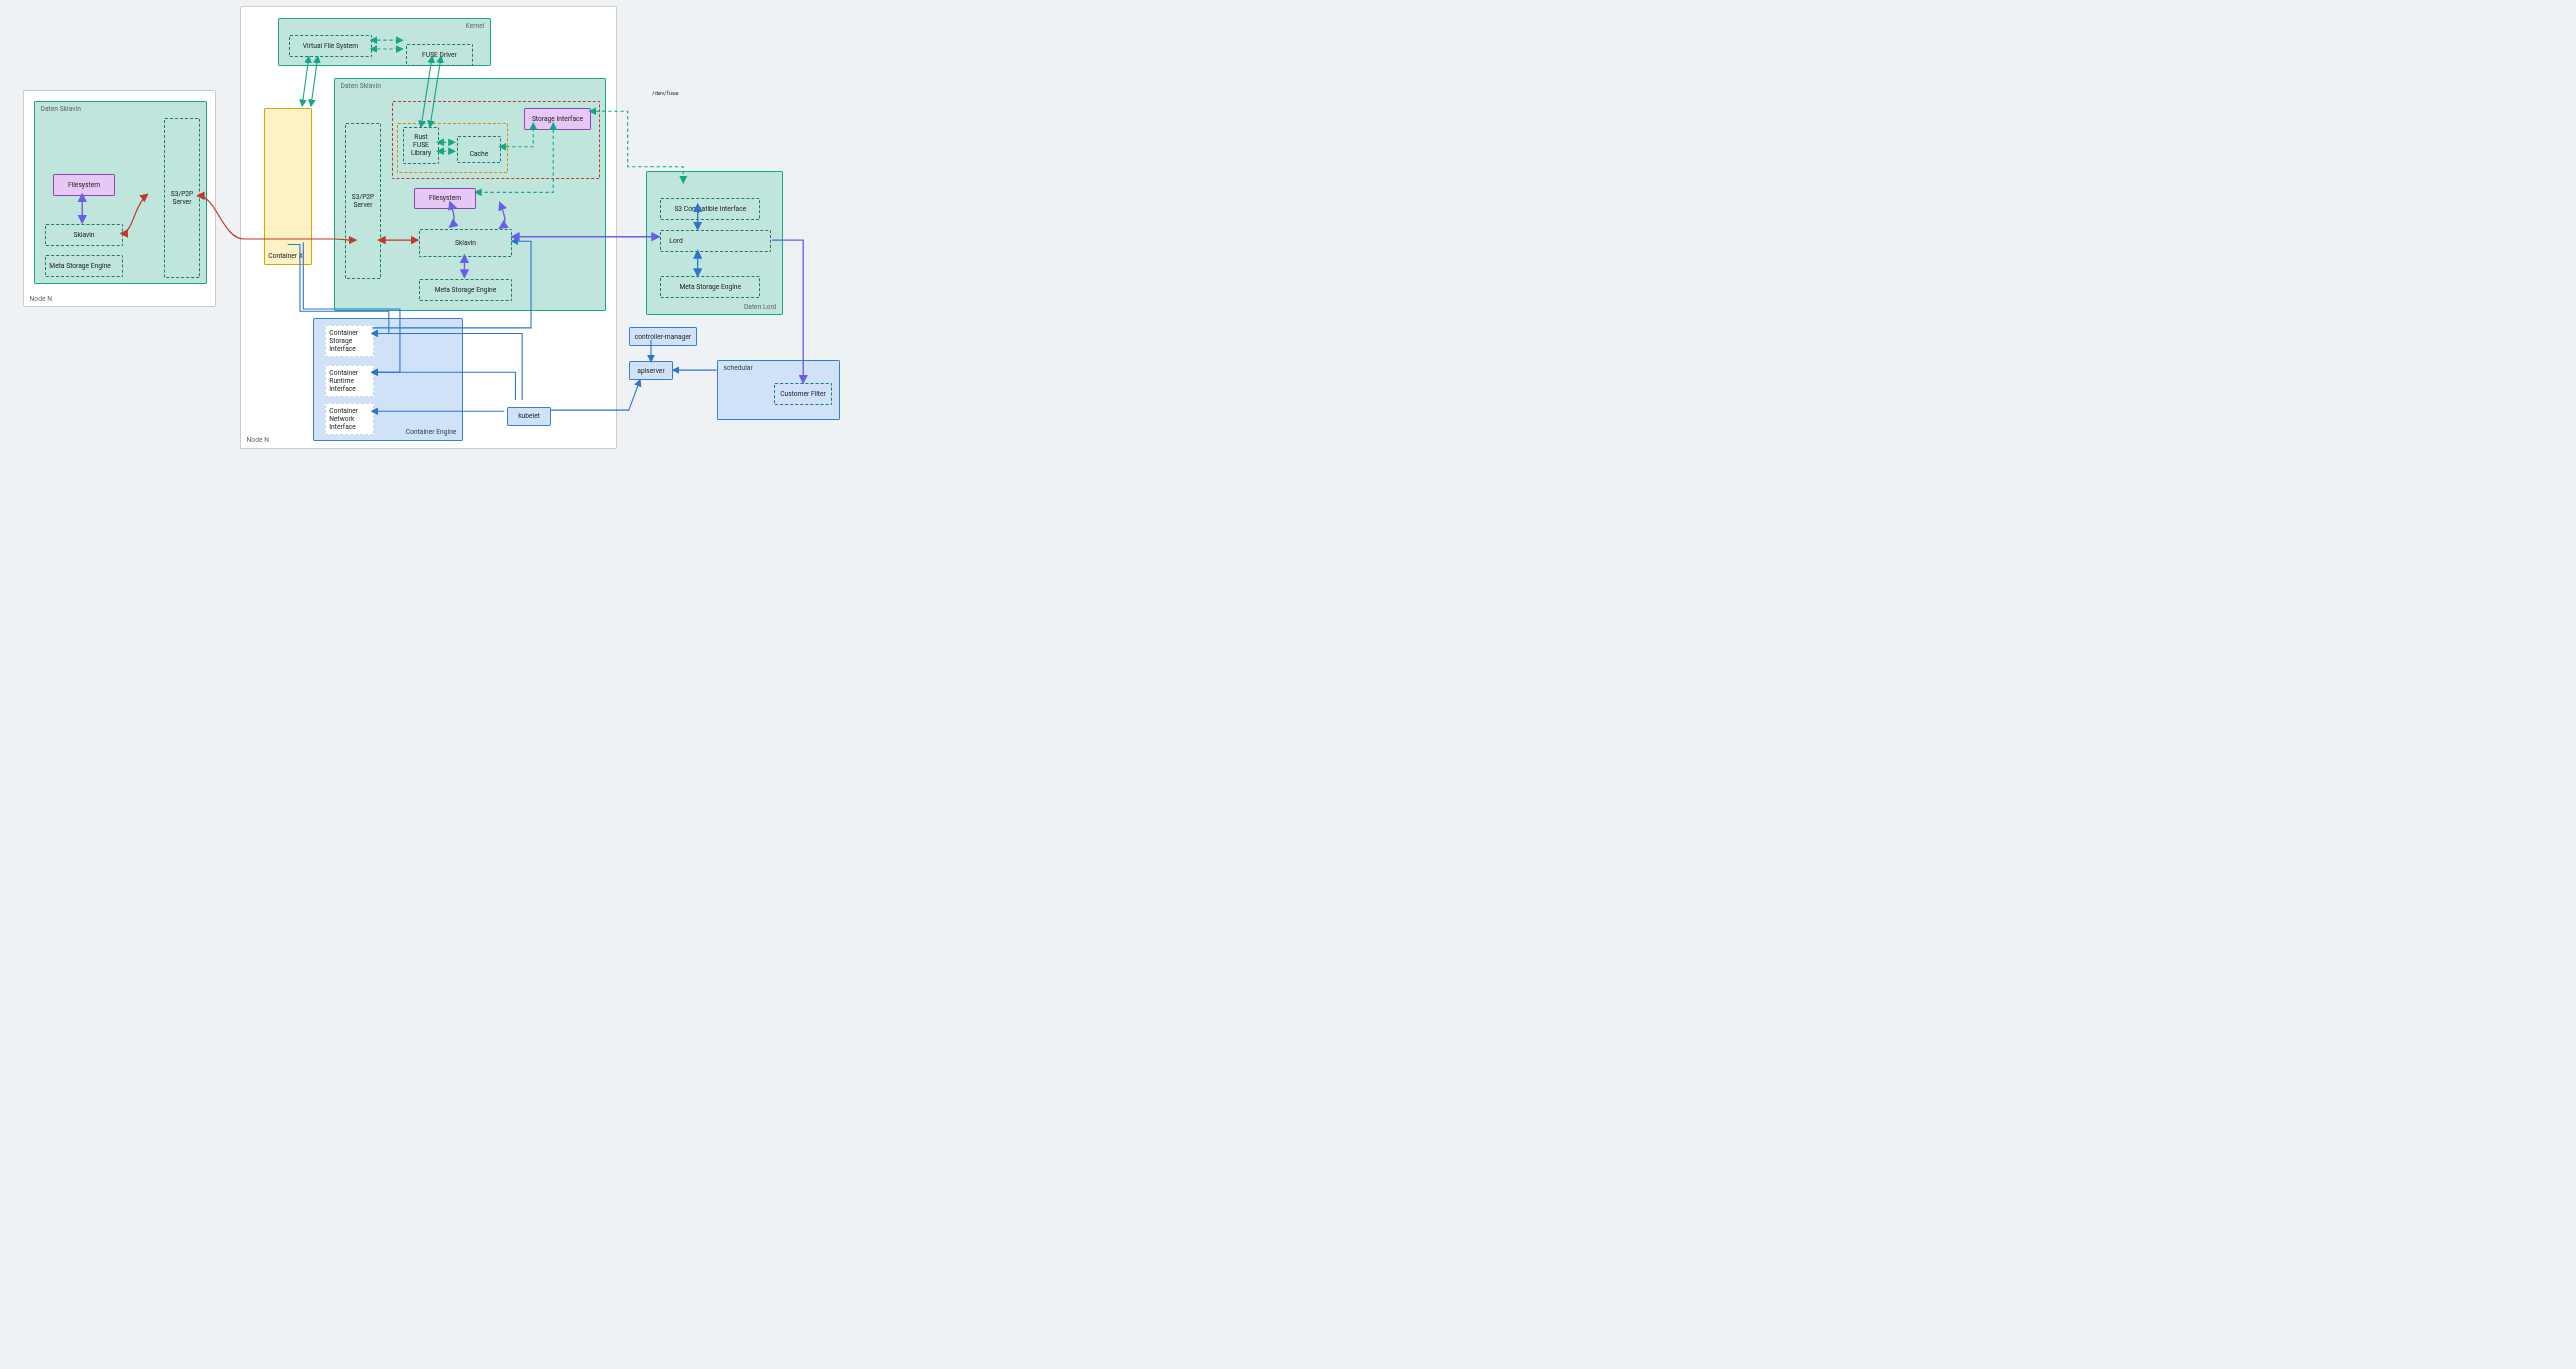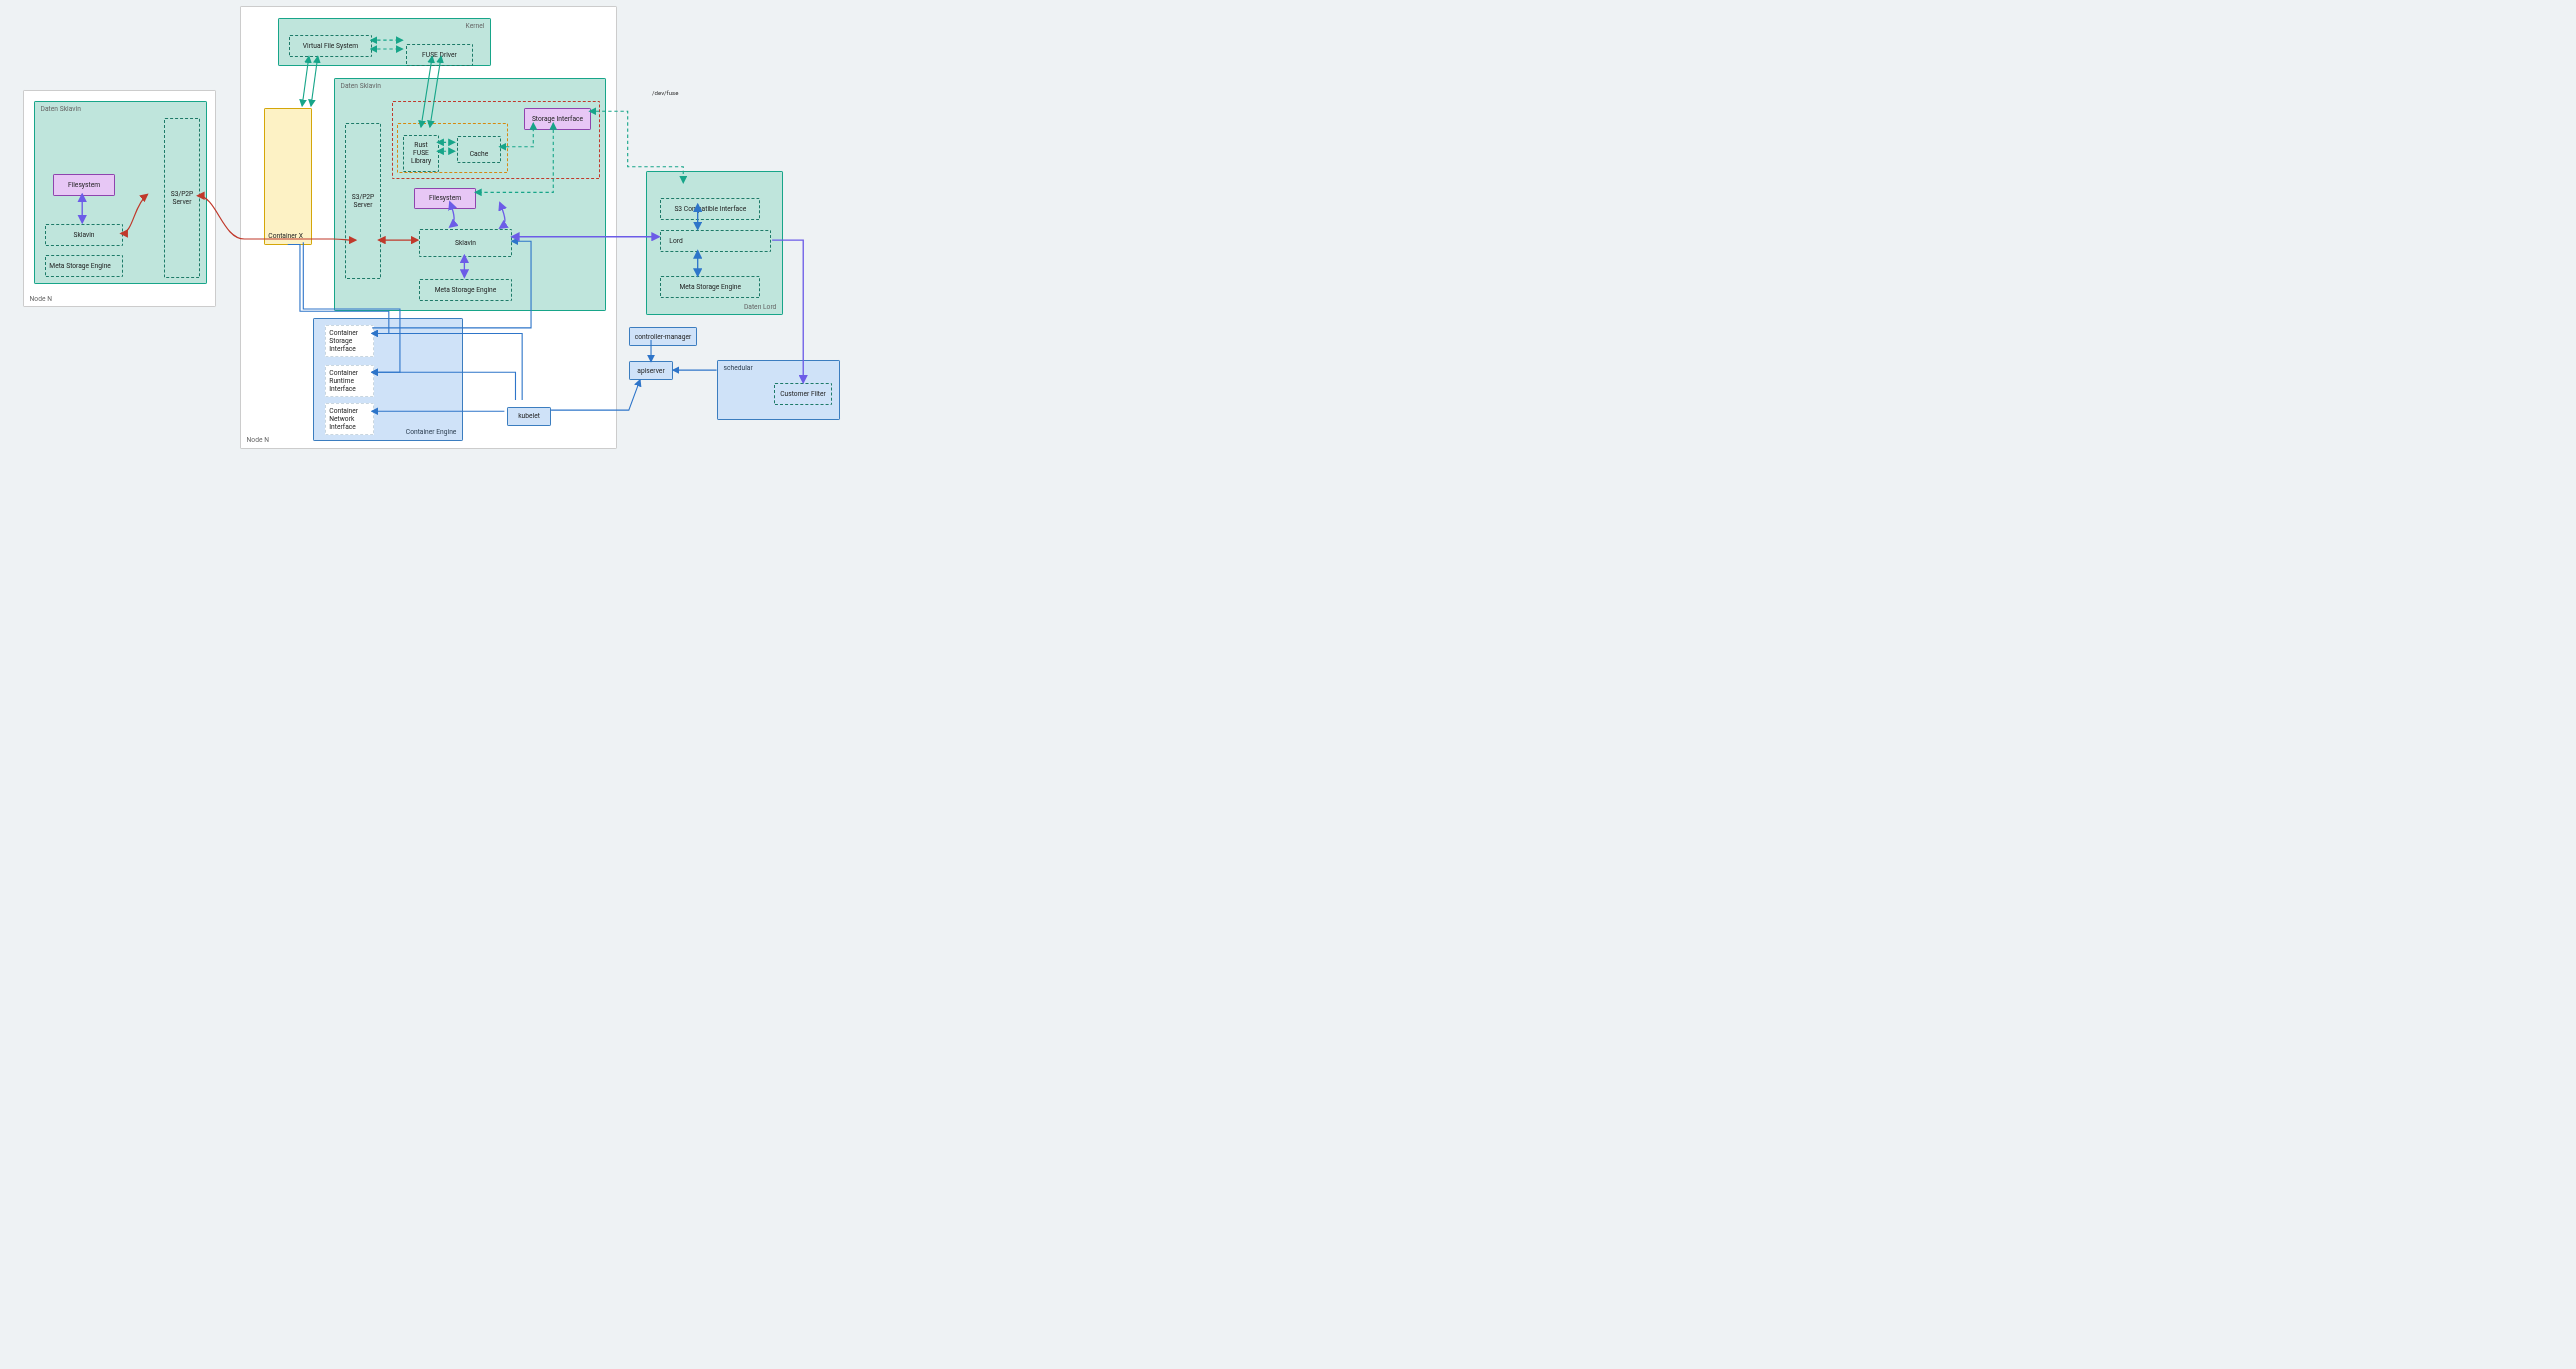--- a/index.html
+++ b/index.html
@@ -153,40 +153,40 @@
     <div class="group-teal" style="left:37px; top:11px; width:213px; height:48px;">
       <div class="panel-label tr">Kernel</div>
       <div class="box-dashed teal" style="left:10px; top:16.7px; width:83px; height:22px;">
         <span>Virtual File System</span>
       </div>
       <div class="box-dashed teal" style="left:127px; top:16.7px; width:67px; height:22px;margin-top:9px;">
         <span>FUSE Driver</span>
       </div>
     </div>
 
-    <div class="box-solid yellow leftlabel" style="left:23px; top:101px; width:48px; height:137px; align-items:flex-end; justify-content:flex-start;">
+    <div class="box-solid yellow leftlabel" style="left:23px; top:101px; width:48px; height:157px; align-items:flex-end; justify-content:flex-start;">
       <span>Container X</span>
     </div>
 
     <div class="free-label" style="left:278px; top:82px;">/volume-xx</div>
 
     <div class="free-label" style="left:411px; top:82px;">/dev/fuse</div>
 
     <div class="group-teal" style="left:93px; top:71px; width:272px; height:233px;">
       <div class="panel-label tl">Daten Sklavin</div>
 
       <div class="box-dashed teal" style="left:10px; top:44px; width:36px; height:156px;">
         <span>S3/P2P Server</span>
       </div>
 
       <div class="box-dashed red" style="left:57px; top:22px; width:208px; height:78px;"></div>
 
       <div class="box-dashed orange" style="left:62px; top:44px; width:111px; height:50px;"></div>
 
-      <div class="box-dashed teal" style="left:68px; top:56px; width:36px; height:37px;">
+      <div class="box-dashed teal" style="left:68px; top:48px; width:36px; height:37px;">
         <span>Rust FUSE Library</span>
       </div>
 
       <div class="box-dashed teal leftlabel" style="left:122px; top:57px; width:44px; height:27px; align-items:flex-end; justify-content:center;">
         <span>Cache</span>
       </div>
 
       <div class="box-solid violet" style="left:189px; top:29px; width:67px; height:22px;">
         <span>Storage Interface</span>
       </div>

